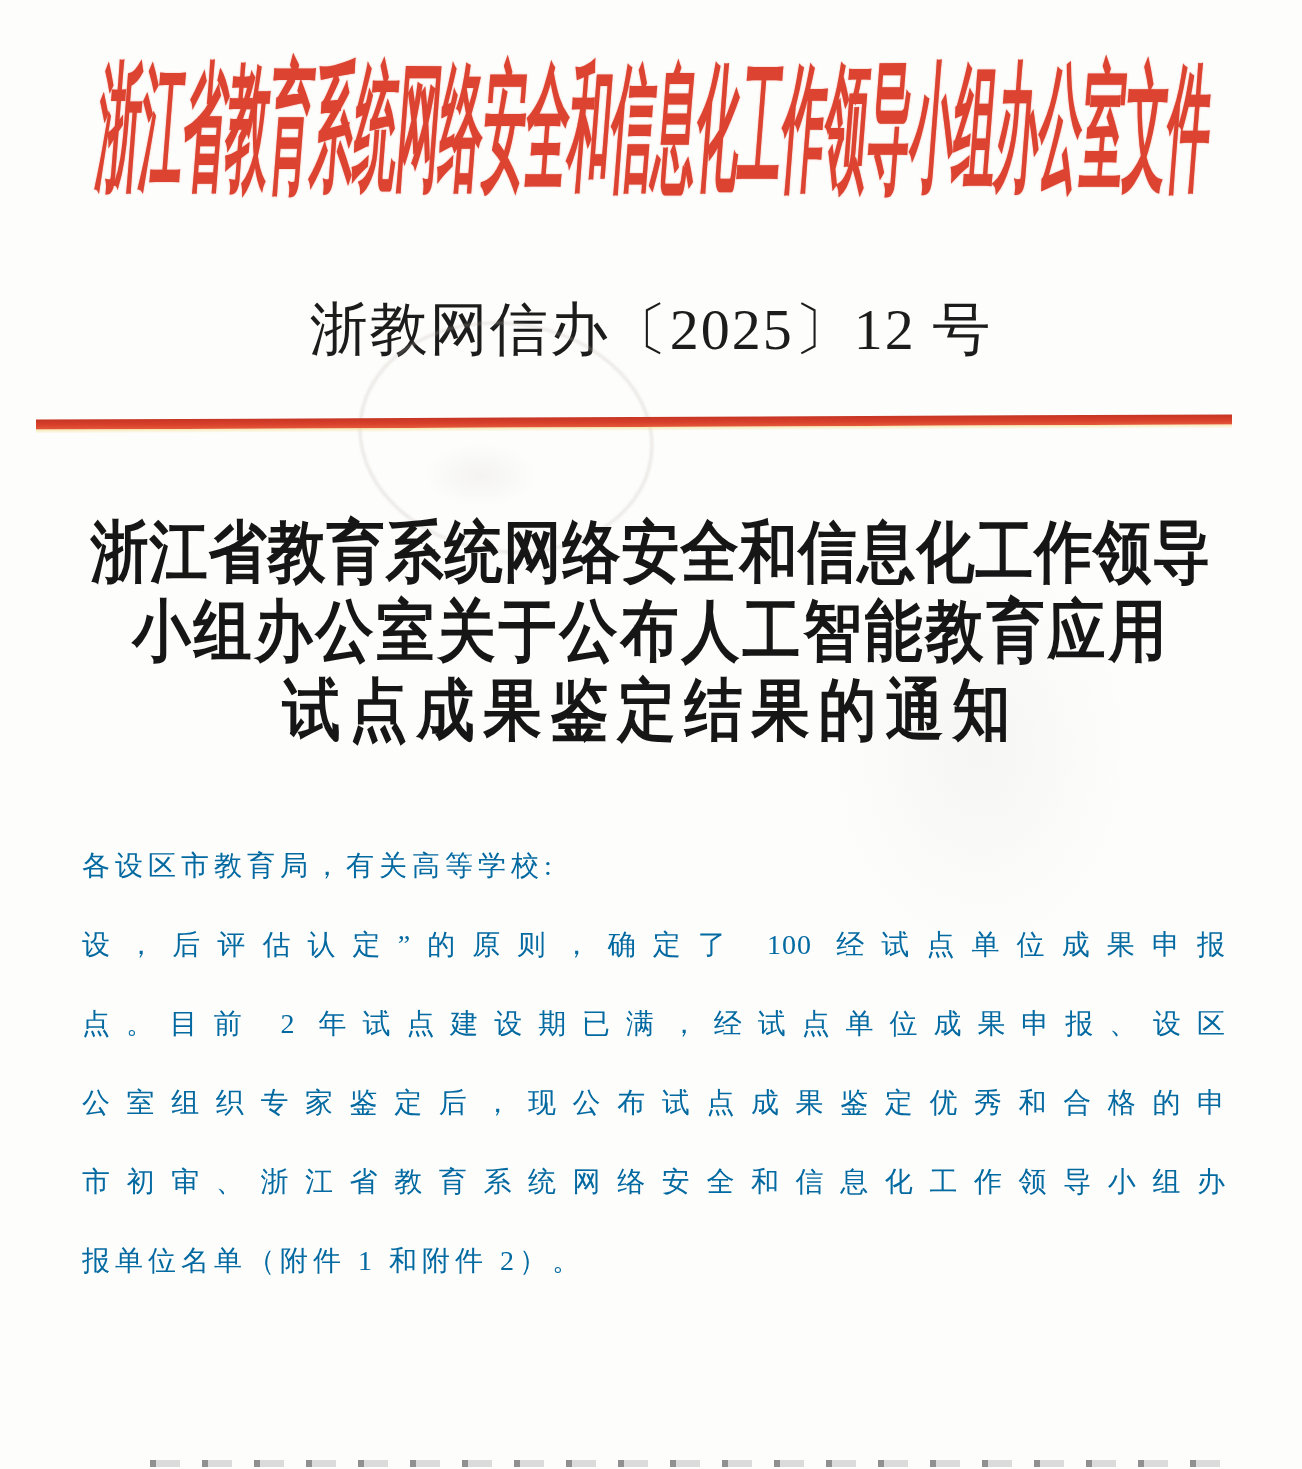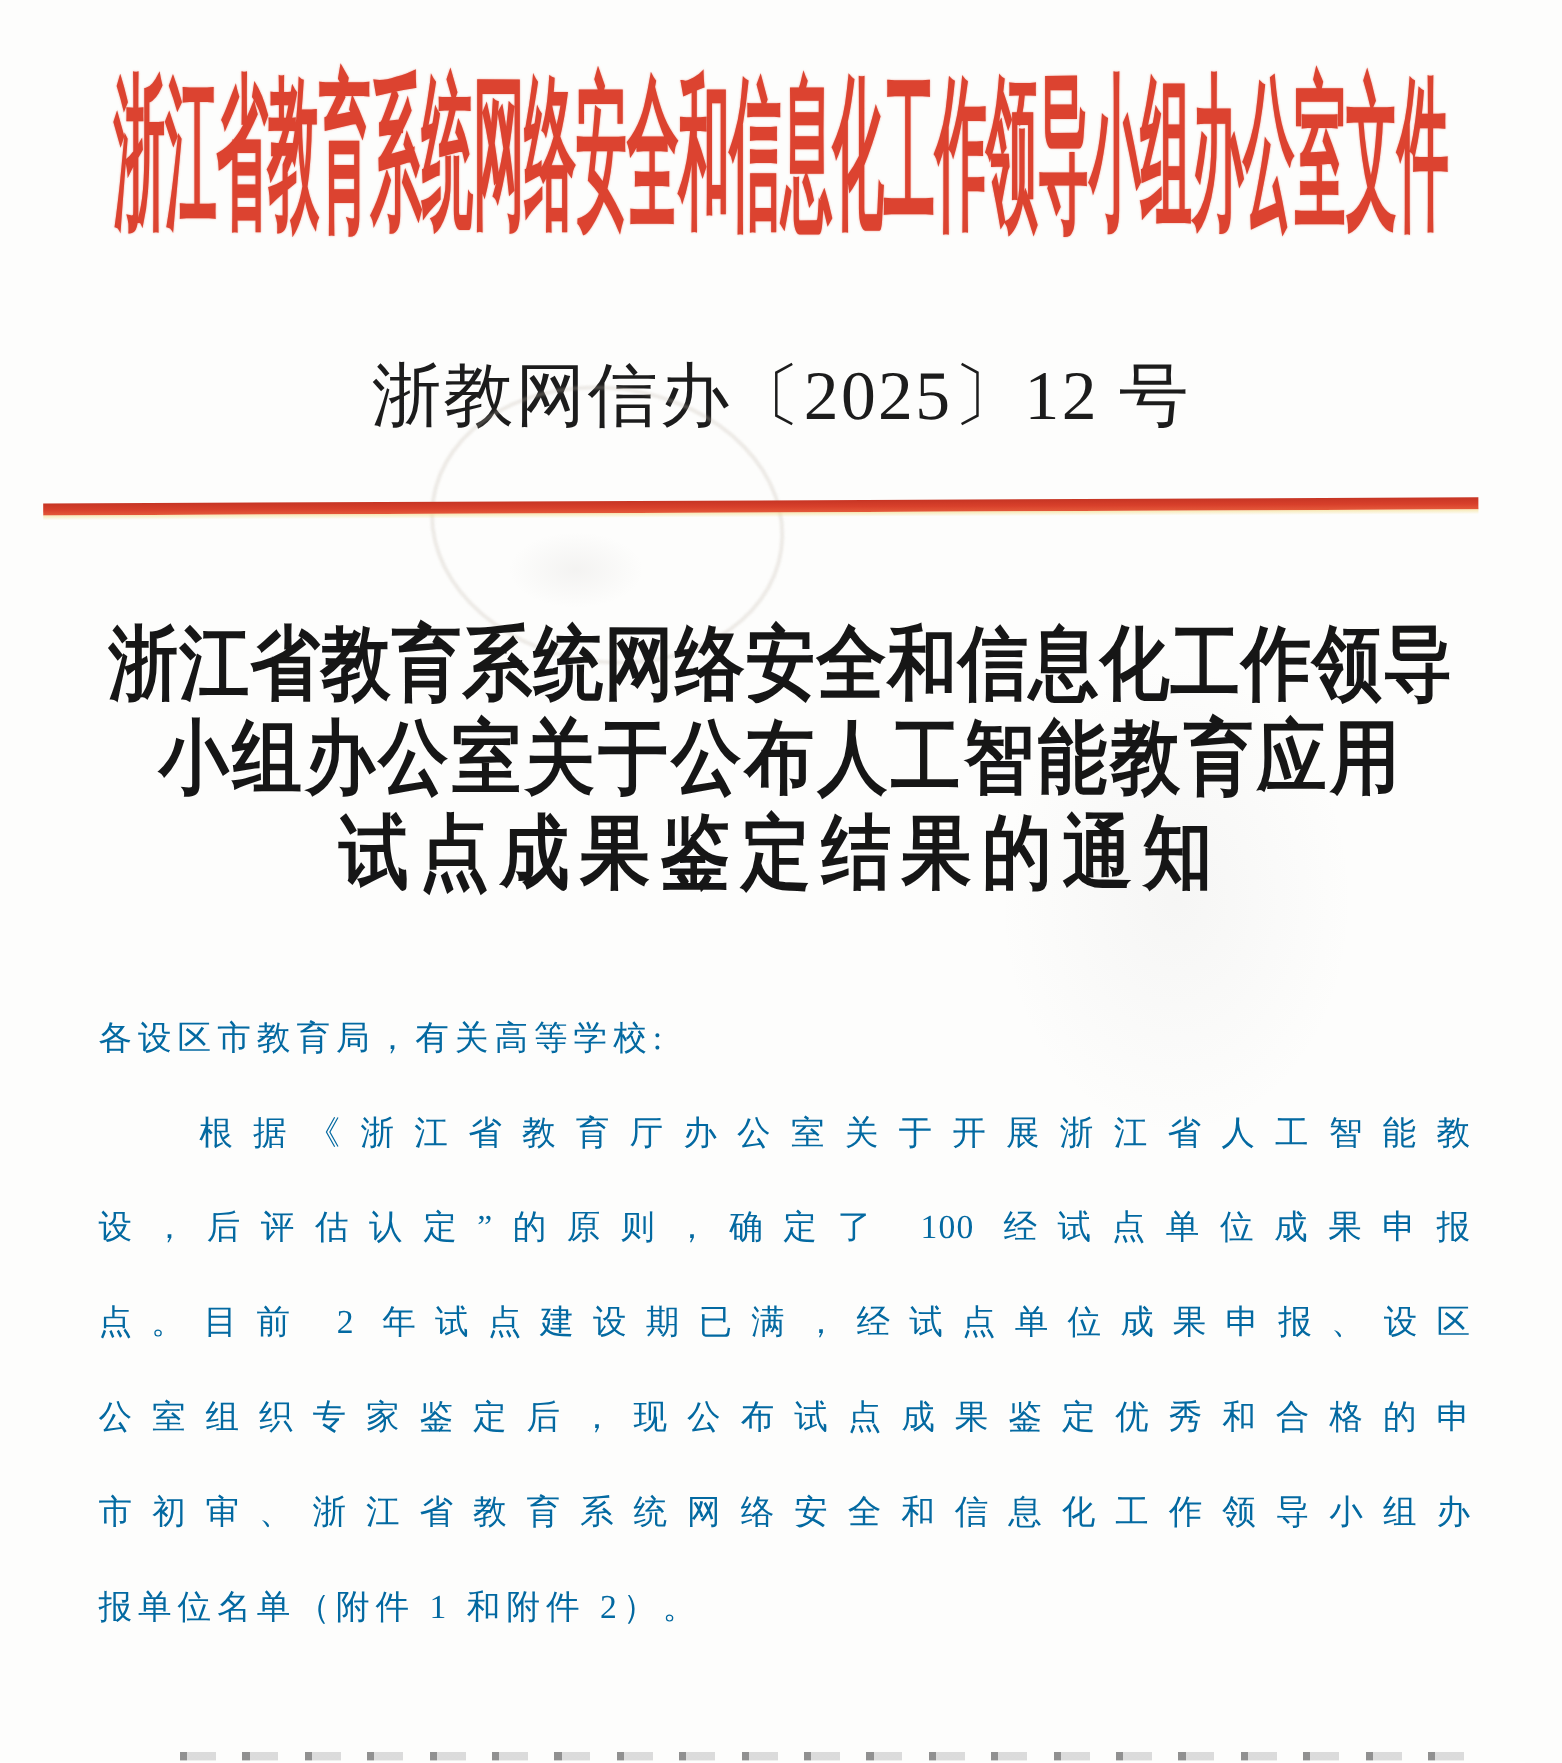--- a/index.html
+++ b/index.html
@@ -11,20 +11,21 @@
   }
   .page{
     position:absolute;inset:0;
     background:#fdfdfc;
   }
   
   .banner-wrap{
     position:absolute;top:52px;left:0;right:0;height:156px;
     display:flex;align-items:center;justify-content:center;
     pointer-events:none;
+    font-style:italic;
   }
   .banner-text{
     font-size:46px;font-weight:900;line-height:46px;
     color:#dc4330;white-space:nowrap;letter-spacing:0;
     transform:scale(0.93,3.0);transform-origin:center center;
     text-shadow:0 0 1px rgba(220,67,48,.55);
   }
   
   .doc-number{
     position:absolute;top:300px;left:0;right:0;height:60px;
@@ -111,21 +112,20 @@
   <div class="red-rule"></div>
 
   <div class="doc-title">
     <div class="t1">浙江省教育系统网络安全和信息化工作领导</div>
     <div class="t2">小组办公室关于公布人工智能教育应用</div>
     <div class="t3">试点成果鉴定结果的通知</div>
   </div>
 
   <div class="body-block">
     <div class="salutation">各设区市教育局，有关高等学校:</div>
-    <div class="p-line indent">根据《浙江省教育厅办公室关于开展浙江省人工智能教</div>
     <div class="p-line">设，后评估认定”的原则，确定了 100 经试点单位成果申报</div>
     <div class="p-line">点。目前 2 年试点建设期已满，经试点单位成果申报、设区</div>
     <div class="p-line">公室组织专家鉴定后，现公布试点成果鉴定优秀和合格的申</div>
     <div class="p-line">市初审、浙江省教育系统网络安全和信息化工作领导小组办</div>
     <div class="p-line last">报单位名单（附件 1 和附件 2）。</div>
   </div>
 
   <div class="bottom-sliver"></div>
 
 </div>

